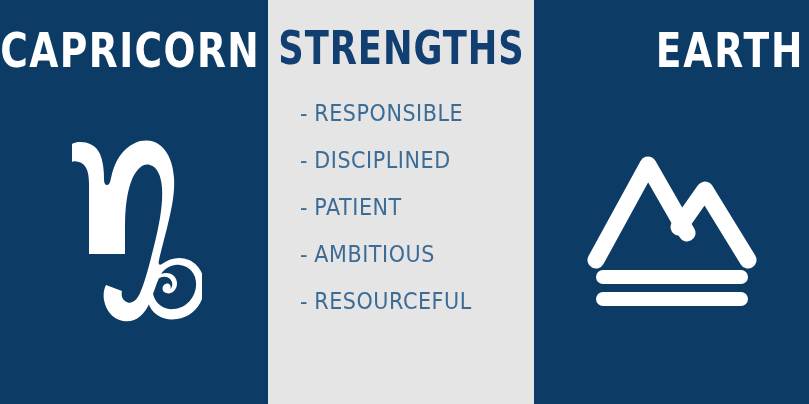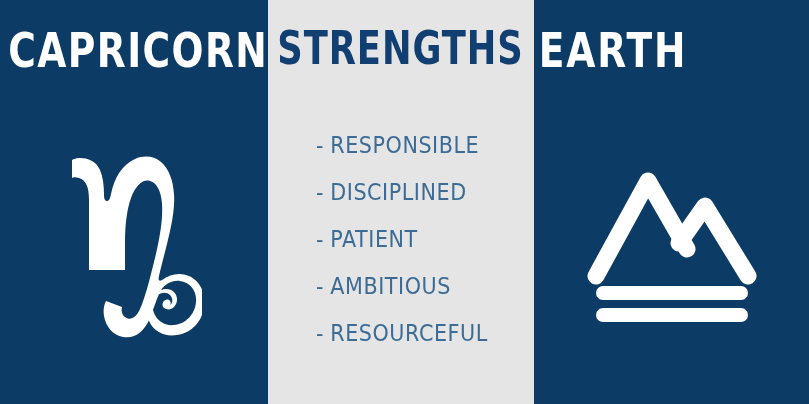--- a/index.html
+++ b/index.html
@@ -21,22 +21,21 @@
     align-items: stretch;
   }
 
   
   .panel {
     position: relative;
     height: 100%;
     box-sizing: border-box;
     display: flex;
     flex-direction: column;
-    align-items: flex-start;
-    gap: 32px;
+    align-items: flex-end;
   }
   .panel-left  { width: 268px; background: #0c3b66; }
   .panel-mid   { width: 266px; background: #e5e5e5; }
   .panel-right { width: 275px; background: #0c3b66; }
 
   
   .title {
     font-family: "DejaVu Sans", sans-serif;
     font-weight: 700;
     text-transform: uppercase;
@@ -78,21 +77,21 @@
     justify-content: center;
     padding-bottom: 14px;
     box-sizing: border-box;
   }
   .zodiac-glyph { display: block; }
   .mountain-icon { display: block; }
 
   
   .list {
     list-style: none;
-    margin: 16px;
+    margin: 0;
     padding: 0;
     margin-top: 26px;
     width: 100%;
     box-sizing: border-box;
     padding-left: 32px;
   }
   .list-item {
     color: #3c6c96;
     font-family: "DejaVu Sans", sans-serif;
     font-weight: 400;

